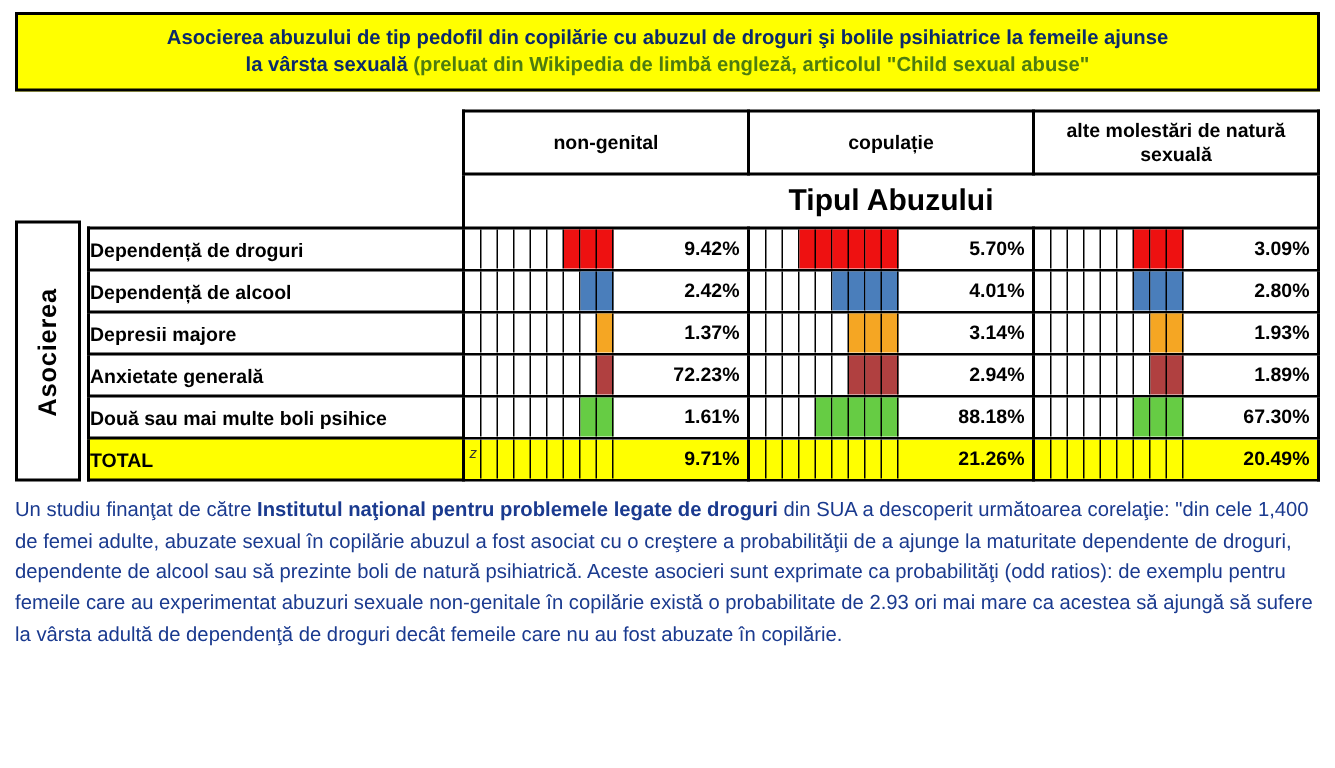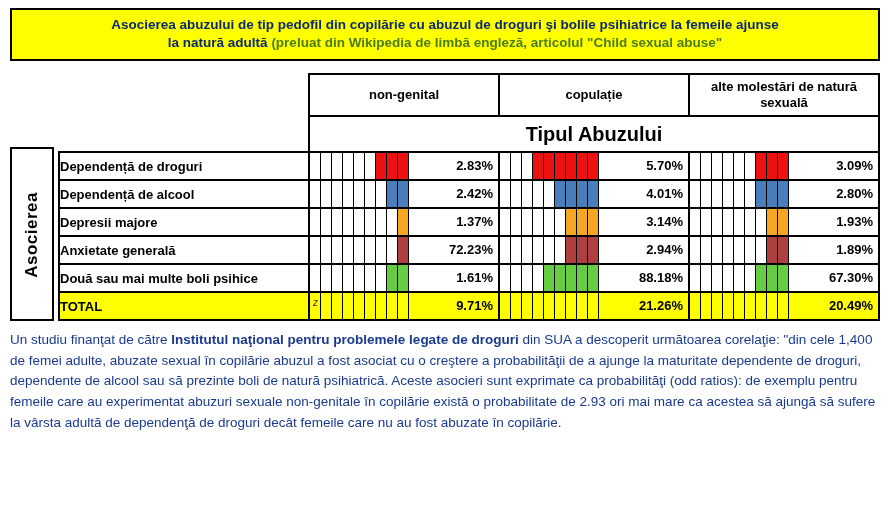--- a/index.html
+++ b/index.html
@@ -169,21 +169,21 @@
   .footnote b { color: #1a3a8f; }
 </style>
 </head>
 <body>
 
 <div class="page">
 
   <div class="title-banner">
     <span>Asocierea abuzului de tip pedofil din copilărie cu abuzul de droguri şi bolile psihiatrice la femeile ajunse</span>
     <span class="line2">
-      <span>la natură adultă</span><span class="sub"> (preluat din Wikipedia de limbă engleză, articolul "Child sexual abuse"</span>
+      <span>la vârsta sexuală</span><span class="sub"> (preluat din Wikipedia de limbă engleză, articolul "Child sexual abuse"</span>
     </span>
   </div>
 
   <div class="table-wrap">
 
     <div class="vert-label">
       <span>Asocierea</span>
     </div>
 
     <table class="matrix">
@@ -214,21 +214,21 @@
                   <div class="tick" style="--fill: #ee1111;"></div>
                   <div class="tick" style="--fill: #ee1111;"></div>
                   <div class="tick" style="--fill: #ee1111;"></div>
                   <div class="tick" style="--fill: #ee1111;"></div>
                   <div class="tick" style="--fill: #ee1111;"></div>
                   <div class="tick" style="--fill: #ee1111;"></div>
                   <div class="tick filled" style="--fill: #ee1111;"></div>
                   <div class="tick filled" style="--fill: #ee1111;"></div>
                   <div class="tick filled" style="--fill: #ee1111;"></div>
                 </div>
-                <div class="value">2.83%</div>
+                <div class="value">9.42%</div>
               </div>
             </td>
             <td class="data-cell">
               <div class="cell-inner">
                 <div class="bar-track">
                   <div class="tick" style="--fill: #ee1111;"></div>
                   <div class="tick" style="--fill: #ee1111;"></div>
                   <div class="tick" style="--fill: #ee1111;"></div>
                   <div class="tick filled" style="--fill: #ee1111;"></div>
                   <div class="tick filled" style="--fill: #ee1111;"></div>

